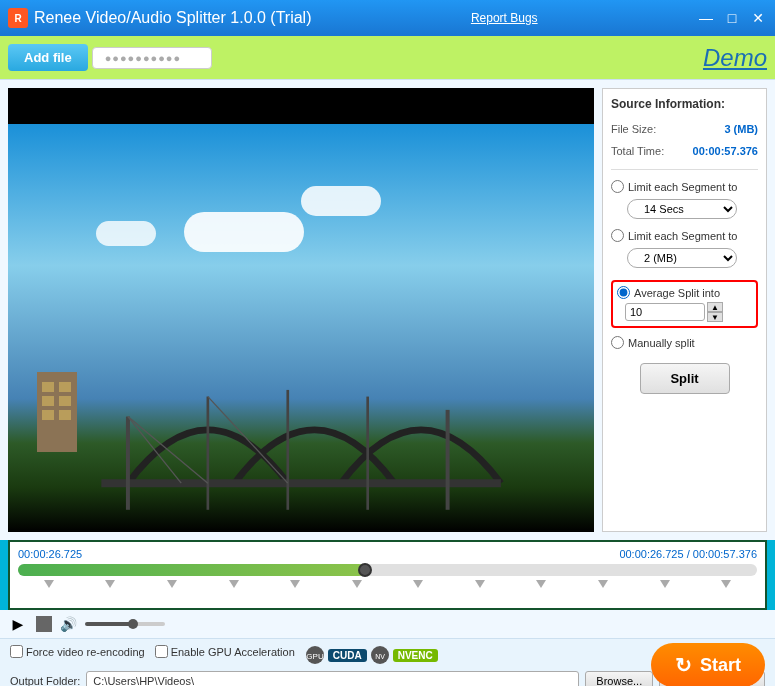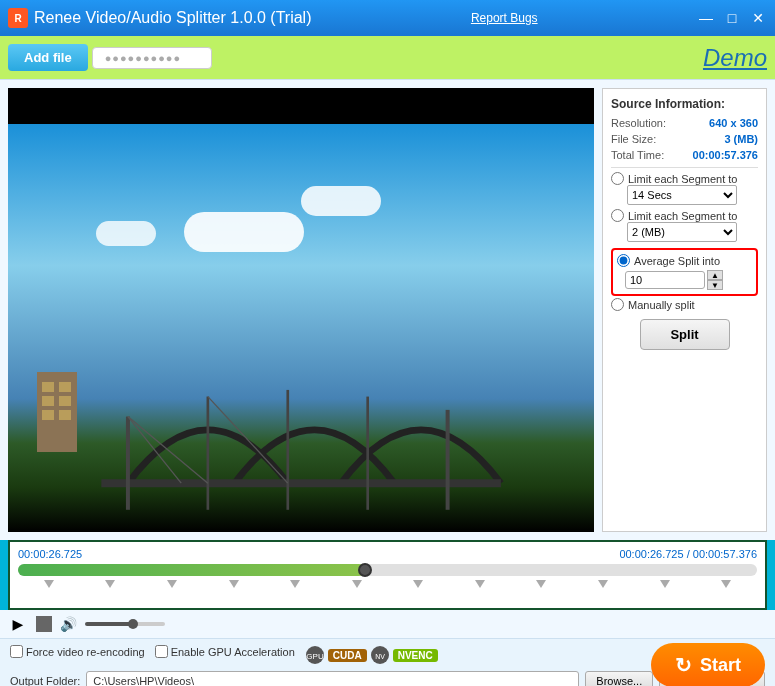--- a/index.html
+++ b/index.html
@@ -164,20 +164,21 @@
       height: 10px;
       background: rgba(255,220,100,0.4);
     }
     .side-panel {
       width: 165px;
       background: white;
       border: 1px solid #ccc;
       padding: 8px;
       display: flex;
       flex-direction: column;
+      gap: 6px;
     }
     .source-info-title {
       font-size: 12px;
       color: #333;
       font-weight: bold;
       margin-bottom: 4px;
     }
     .info-row {
       display: flex;
       justify-content: space-between;
@@ -205,22 +206,22 @@
       accent-color: #0066cc;
     }
     .dropdown-row {
       display: flex;
       align-items: center;
       margin-left: 16px;
       margin-bottom: 4px;
     }
     .dropdown-select {
       border: 1px solid #aaa;
-      border-radius: 2px;
-      padding: 2px 0;
+      border-radius: 10px;
+      padding: 2px 12px;
       font-size: 11px;
       background: white;
       width: 110px;
     }
     .average-split-box {
       border: 2px solid red;
       border-radius: 4px;
       padding: 4px;
       margin: 2px 0;
     }
@@ -362,21 +363,21 @@
       display: flex;
       align-items: flex-start;
       gap: 10px;
       font-size: 11px;
       color: #333;
     }
     .checkbox-row input[type=checkbox] {
       accent-color: #0066cc;
     }
     .cuda-badge {
-      background: #a16207;
+      background: #0c4a6e;
       color: white;
       border-radius: 3px;
       padding: 1px 5px;
       font-size: 10px;
       font-weight: bold;
     }
     .nvenc-badge {
       background: #76b900;
       color: white;
       border-radius: 3px;
@@ -494,24 +495,20 @@
           <div class="window-box"></div>
           <div class="window-box"></div>
           <div class="window-box"></div>
         </div>
       </div>
     </div>
   </div>
 
   <div class="side-panel">
     <div class="source-info-title">Source Information:</div>
-    <div class="info-row">
-      <span>Resolution:</span>
-      <span class="info-value">640 x 360</span>
-    </div>
     <div class="info-row">
       <span>File Size:</span>
       <span class="info-value">3 (MB)</span>
     </div>
     <div class="info-row">
       <span>Total Time:</span>
       <span class="info-value">00:00:57.376</span>
     </div>
 
     <hr class="divider">

